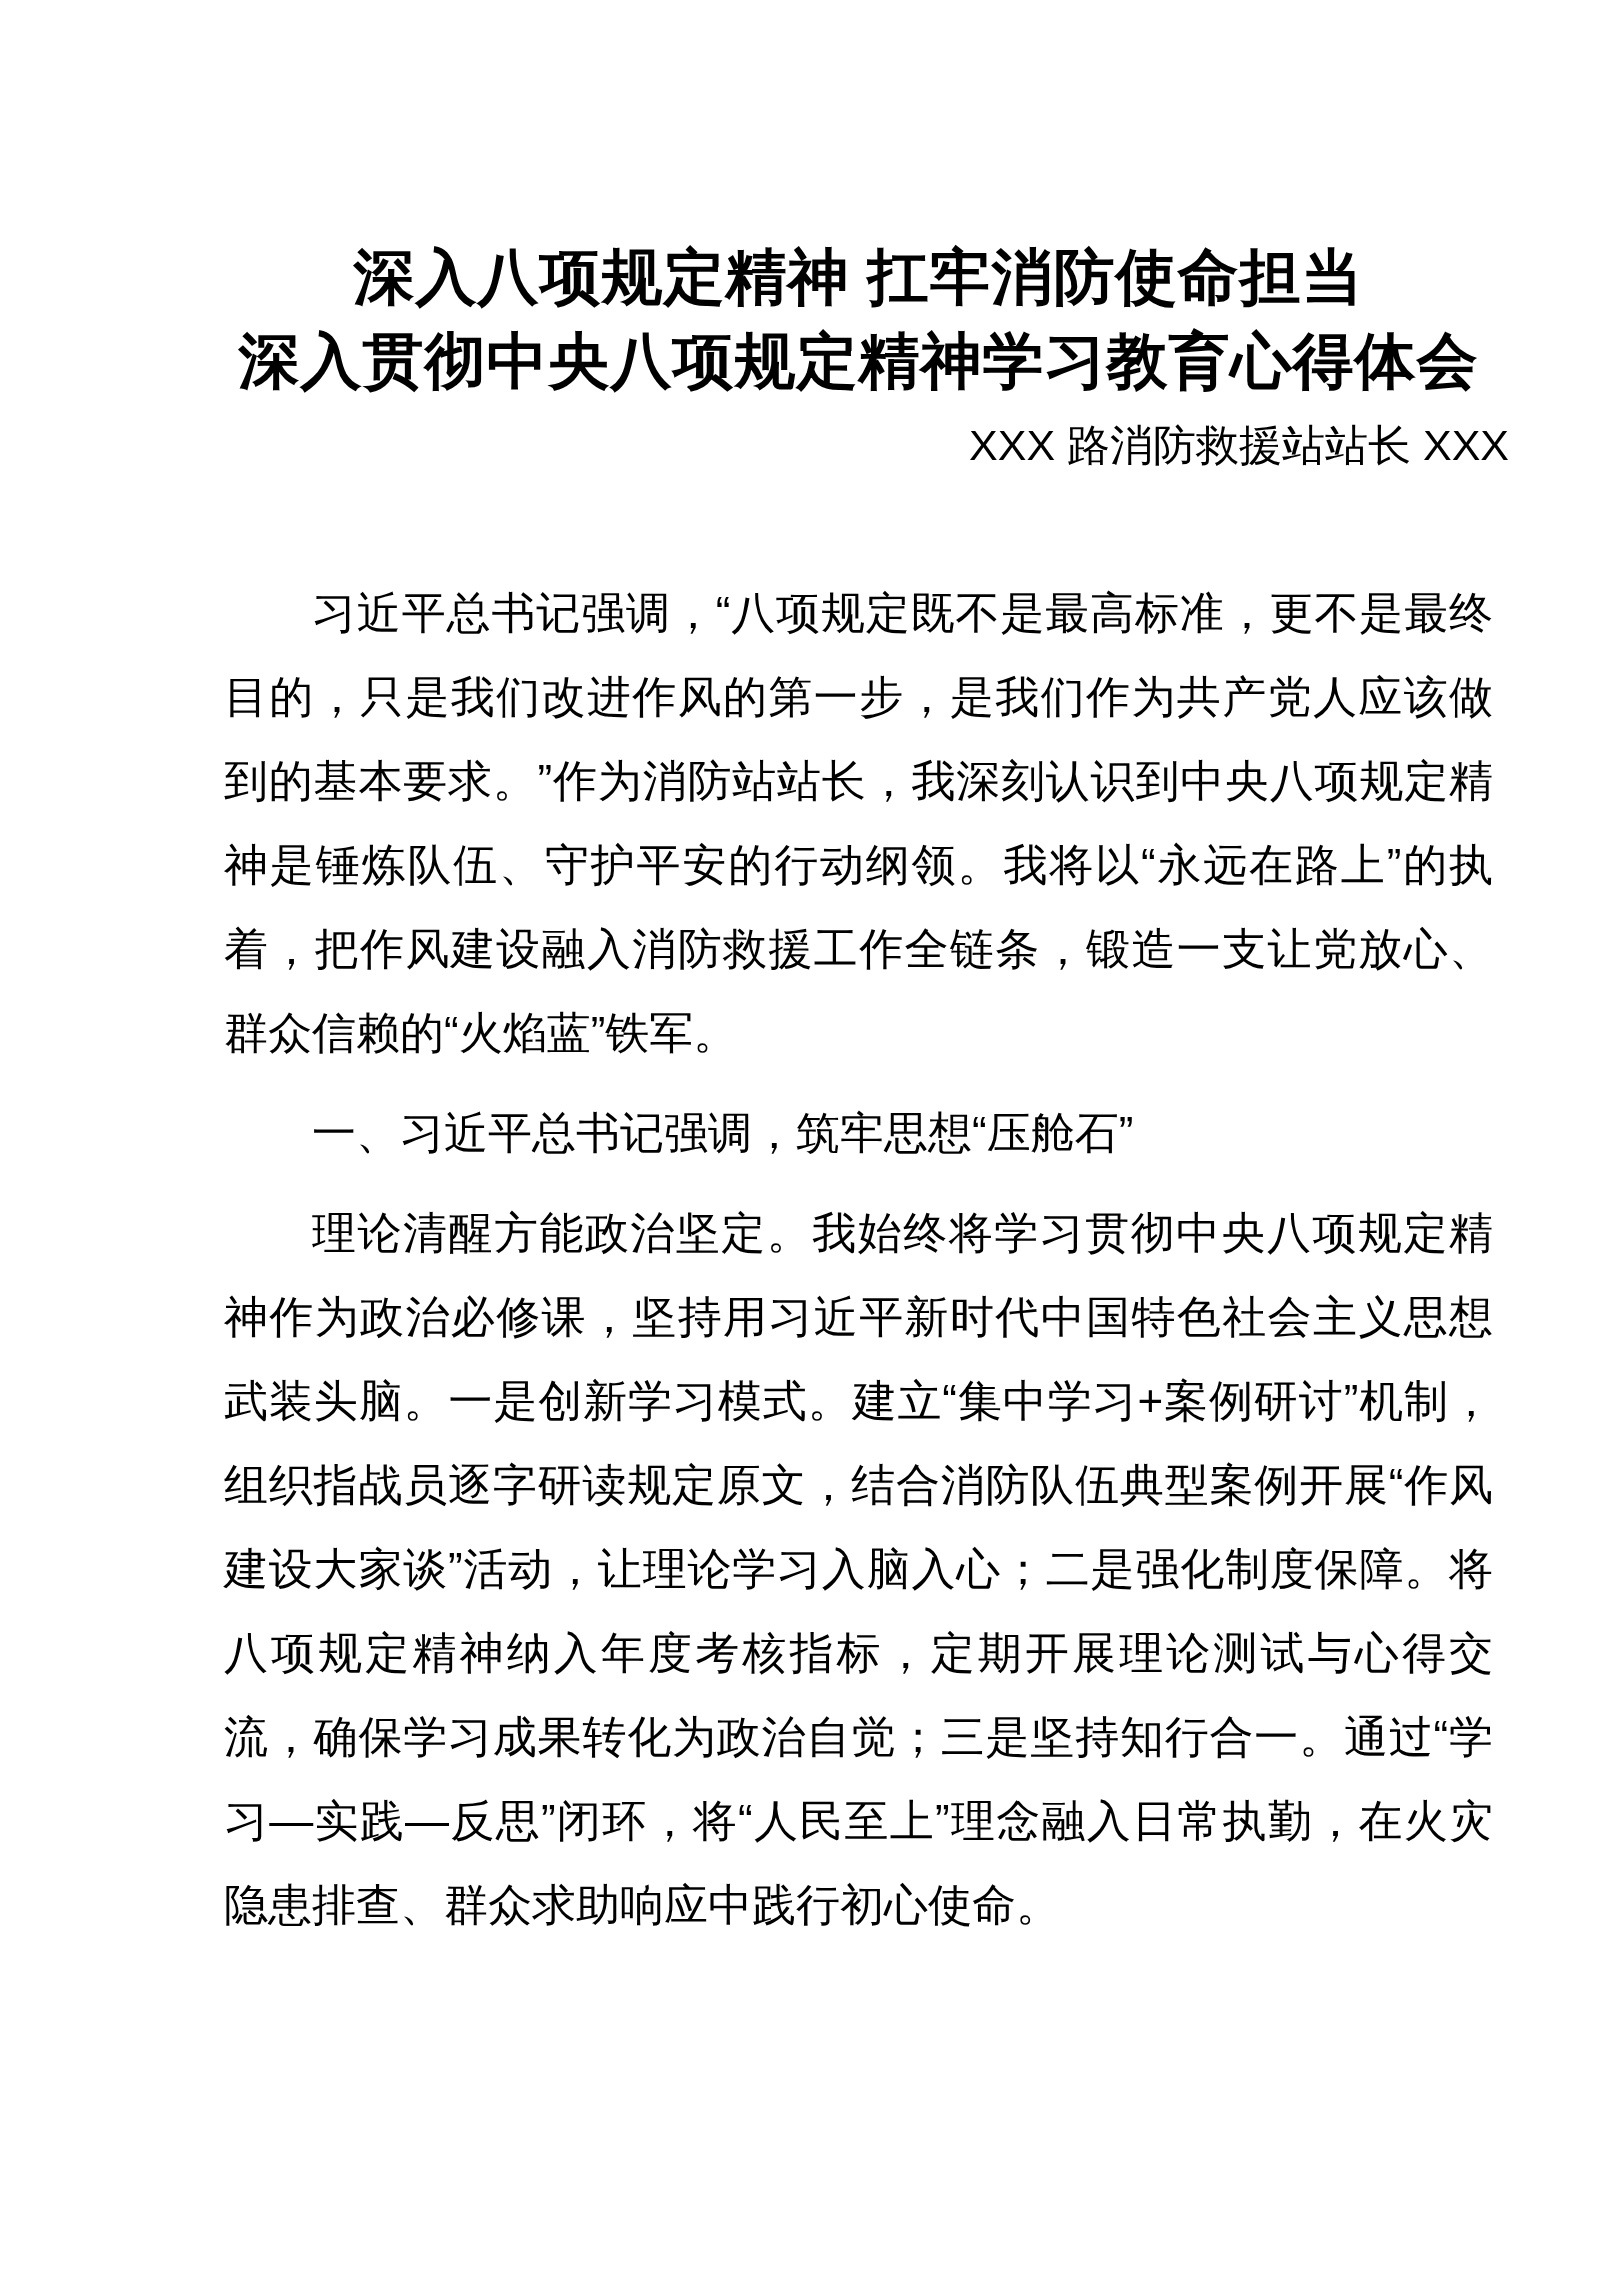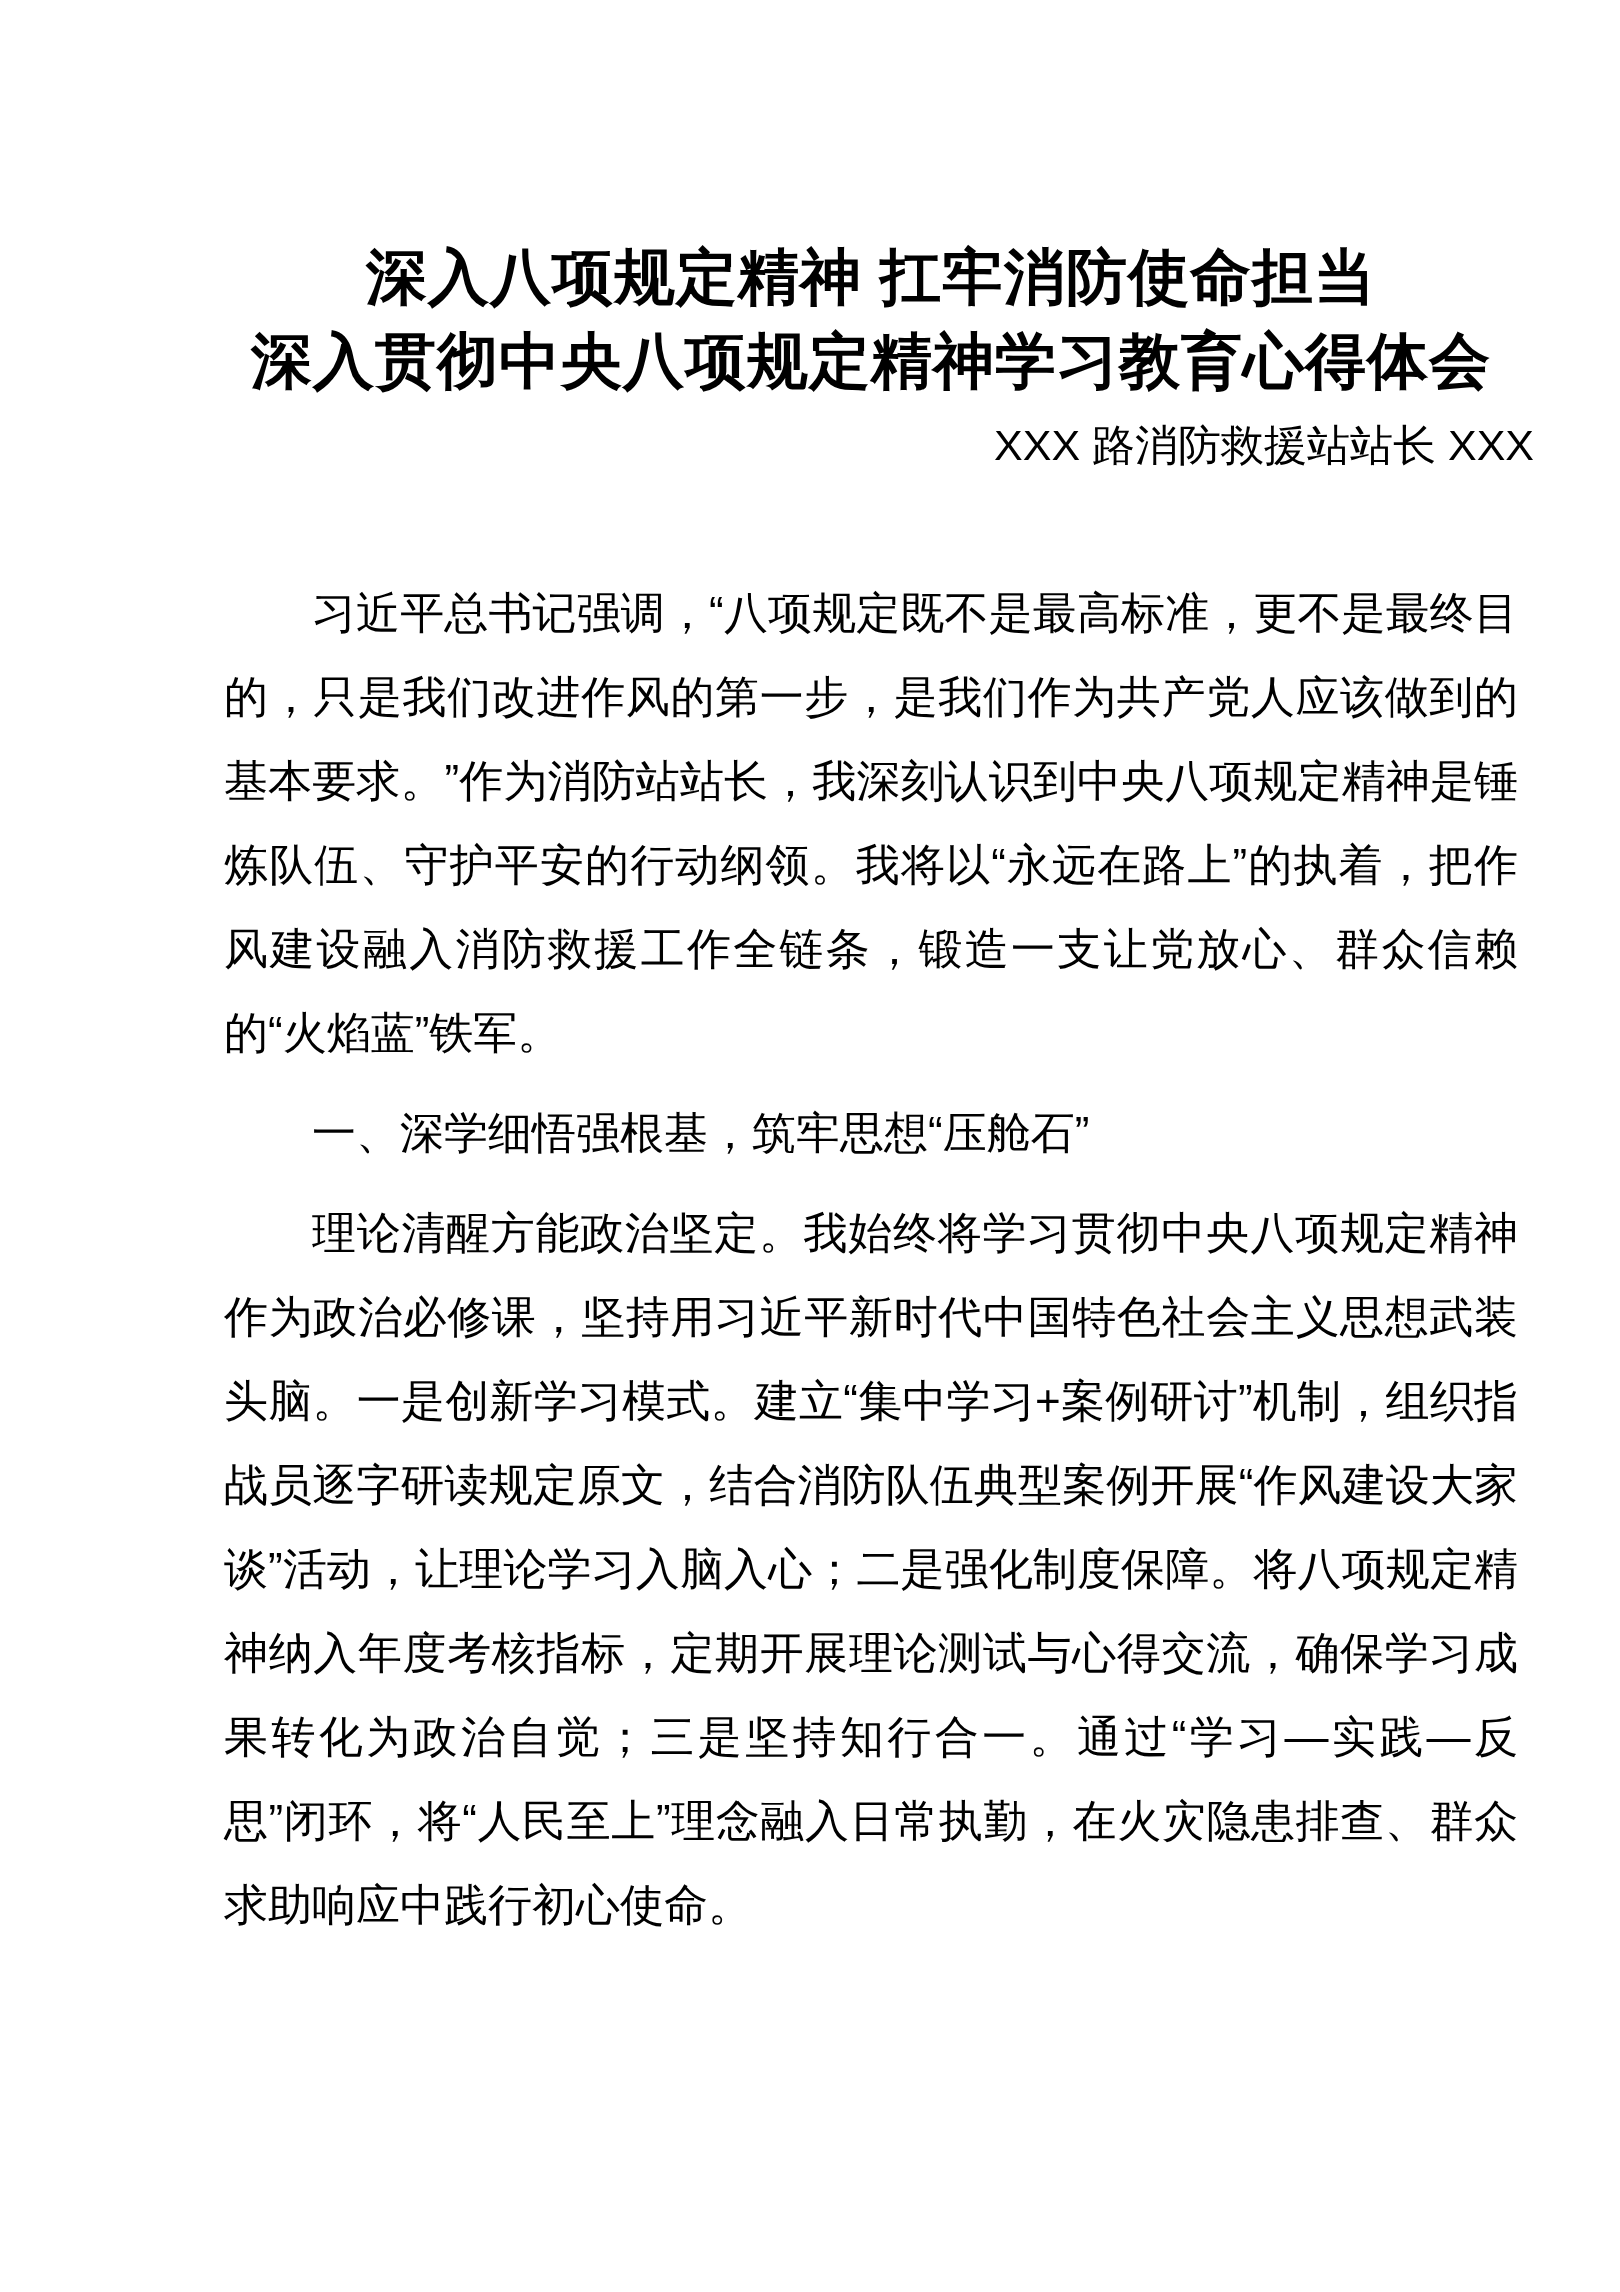--- a/index.html
+++ b/index.html
@@ -8,21 +8,21 @@
     background: #ffffff;
   }
   .page {
     position: relative;
     width: 1620px;
     height: 2293px;
     margin: 0 auto;
     background: #ffffff;
     color: #000000;
     box-sizing: border-box;
-    padding: 235px 86px 0 208px;
+    padding: 235px 111px 0 208px;
     font-family: "Liberation Sans", "DejaVu Sans", sans-serif;
     overflow: hidden;
   }
   .title {
     font-size: 61px;
     font-weight: bold;
     line-height: 84px;
     text-align: center;
     letter-spacing: 1px;
     margin: 0;
@@ -55,17 +55,17 @@
     <h1 class="title">
       <div>深入八项规定精神 扛牢消防使命担当</div>
       <div>深入贯彻中央八项规定精神学习教育心得体会</div>
     </h1>
     <div class="byline">XXX 路消防救援站站长 XXX</div>
   </header>
 
   <main class="body-text">
 
   <p class="para">习近平总书记强调，“八项规定既不是最高标准，更不是最终目的，只是我们改进作风的第一步，是我们作为共产党人应该做到的基本要求。”作为消防站站长，我深刻认识到中央八项规定精神是锤炼队伍、守护平安的行动纲领。我将以“永远在路上”的执着，把作风建设融入消防救援工作全链条，锻造一支让党放心、群众信赖的“火焰蓝”铁军。</p>
-      <p class="para">一、深学细悟强根基，筑牢思想“压舱石”</p>
+      <p class="para">一、习近平总书记强调，筑牢思想“压舱石”</p>
       <p class="para">理论清醒方能政治坚定。我始终将学习贯彻中央八项规定精神作为政治必修课，坚持用习近平新时代中国特色社会主义思想武装头脑。一是创新学习模式。建立“集中学习+案例研讨”机制，组织指战员逐字研读规定原文，结合消防队伍典型案例开展“作风建设大家谈”活动，让理论学习入脑入心；二是强化制度保障。将八项规定精神纳入年度考核指标，定期开展理论测试与心得交流，确保学习成果转化为政治自觉；三是坚持知行合一。通过“学习—实践—反思”闭环，将“人民至上”理念融入日常执勤，在火灾隐患排查、群众求助响应中践行初心使命。</p>
     </main>
 </div>
 
 
 </body></html>

